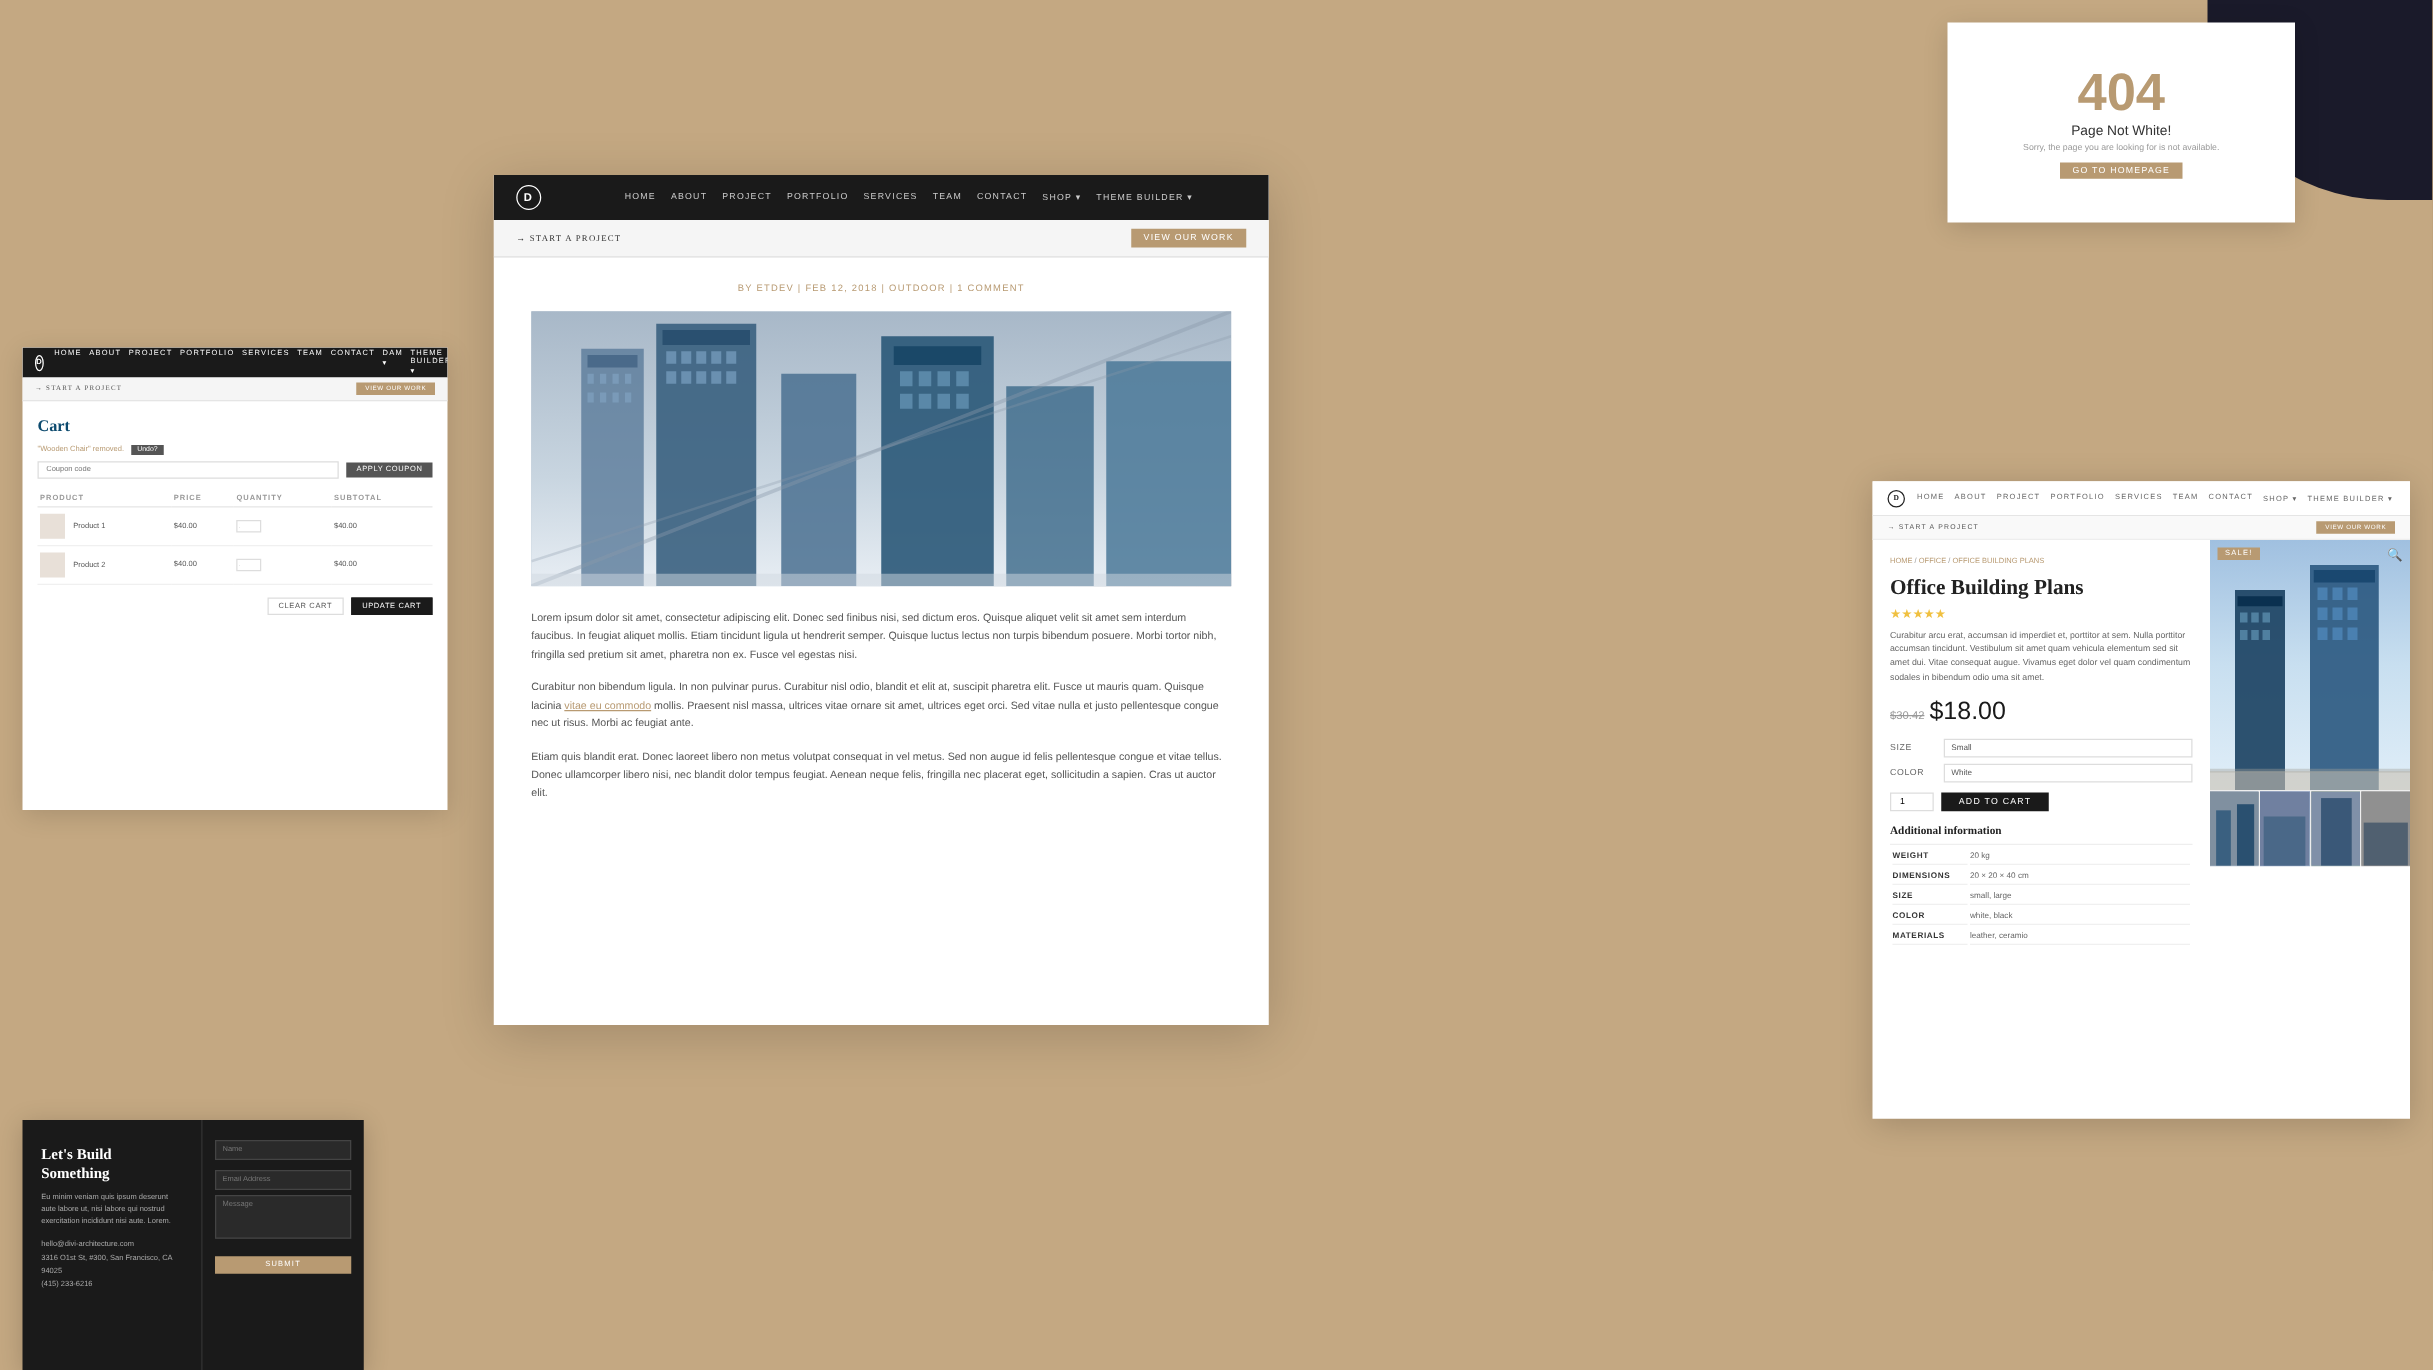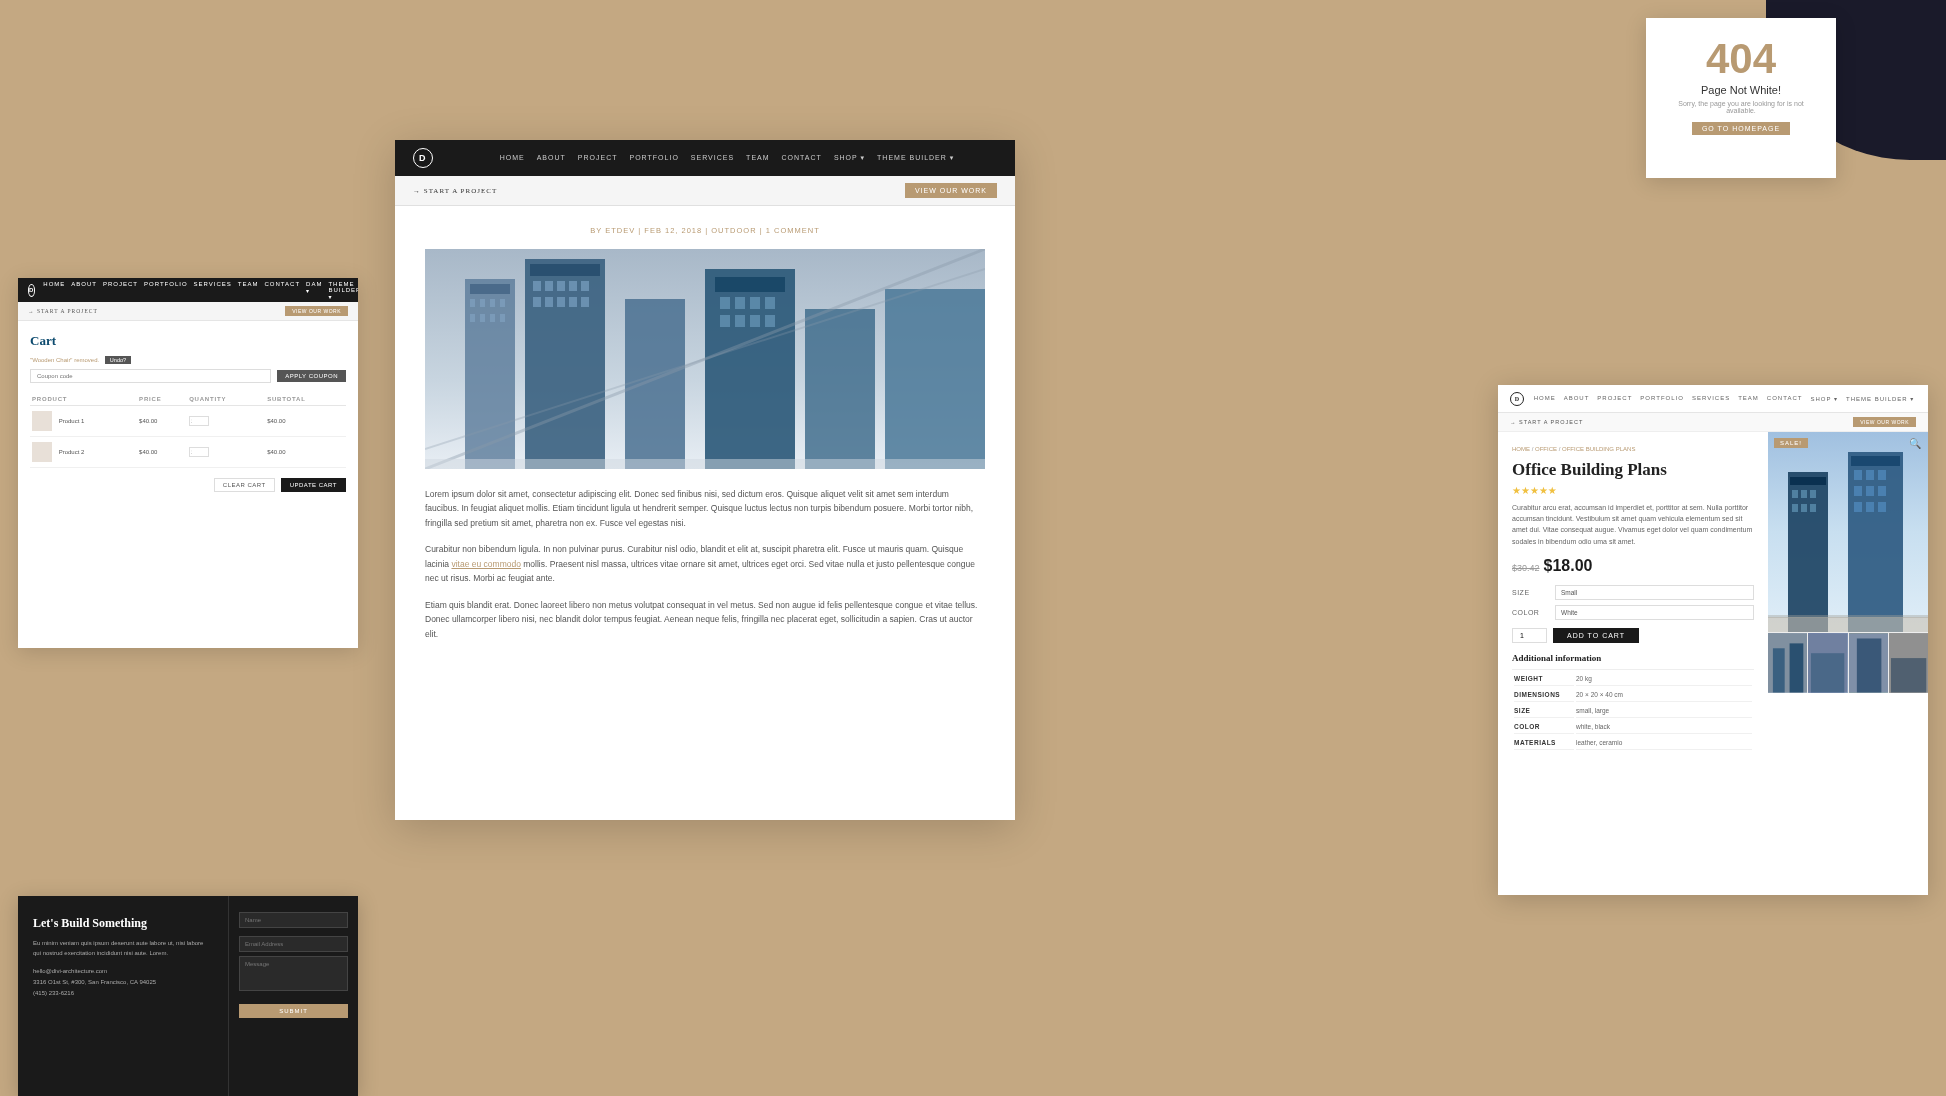--- a/index.html
+++ b/index.html
@@ -126,27 +126,28 @@
       font-family: Arial, sans-serif;
     }
     .blog-text p { margin-bottom: 12px; }
     .blog-text a { color: #b89a72; }
 
     
     .window-404 {
       position: absolute;
       top: 18px;
       right: 110px;
-      width: 190px;
+      width: 278px;
       height: 160px;
       background: #fff;
       box-shadow: 0 4px 20px rgba(0,0,0,0.15);
       display: flex;
       flex-direction: column;
       align-items: center;
+      justify-content: center;
       padding: 20px;
     }
     .error-404 {
       font-size: 42px;
       color: #b89a72;
       font-weight: bold;
       font-family: Arial, sans-serif;
       line-height: 1;
     }
     .error-title {
@@ -285,21 +286,21 @@
       width: 100%; background: #b89a72; color: #fff; border: none;
       font-size: 6.5px; padding: 5px; letter-spacing: 1px; margin-top: 8px;
       font-family: Arial, sans-serif;
     }
 
     
     .contact-window {
       position: absolute;
       bottom: 0;
       left: 18px;
-      width: 340px;
+      width: 273px;
       height: 200px;
       background: #1a1a1a;
       box-shadow: 0 4px 20px rgba(0,0,0,0.2);
       overflow: hidden;
     }
     .contact-body { display: flex; height: 100%; }
     .contact-left {
       flex: 1; padding: 20px 15px;
       color: #fff;
     }
@@ -381,21 +382,21 @@
     .product-title {
       font-size: 17px; color: #222; margin-bottom: 5px; font-family: Georgia, serif;
     }
     .product-stars { color: #f0c040; font-size: 10px; margin-bottom: 6px; }
     .product-desc {
       font-size: 7px; color: #666; line-height: 1.6; margin-bottom: 10px;
       font-family: Arial, sans-serif;
     }
     .price-box { margin-bottom: 10px; }
     .price-old { color: #999; font-size: 9px; text-decoration: line-through; font-family: Arial, sans-serif; }
-    .price-new { color: #1a1a1a; font-size: 16px; font-weight: bold; font-family: Arial, sans-serif; }
+    .price-new { color: #1a1a1a; font-size: 20px; font-weight: normal; font-family: Arial, sans-serif; }
     .product-options { margin-bottom: 8px; }
     .option-row {
       display: flex; align-items: center; gap: 8px; margin-bottom: 5px;
     }
     .option-label { font-size: 7px; color: #666; width: 35px; font-family: Arial, sans-serif; text-transform: uppercase; letter-spacing: 0.5px; }
     .option-select {
       flex: 1; border: 1px solid #ddd; padding: 3px 5px;
       font-size: 6.5px; color: #555; font-family: Arial, sans-serif; background: #fff;
       appearance: none;
     }

